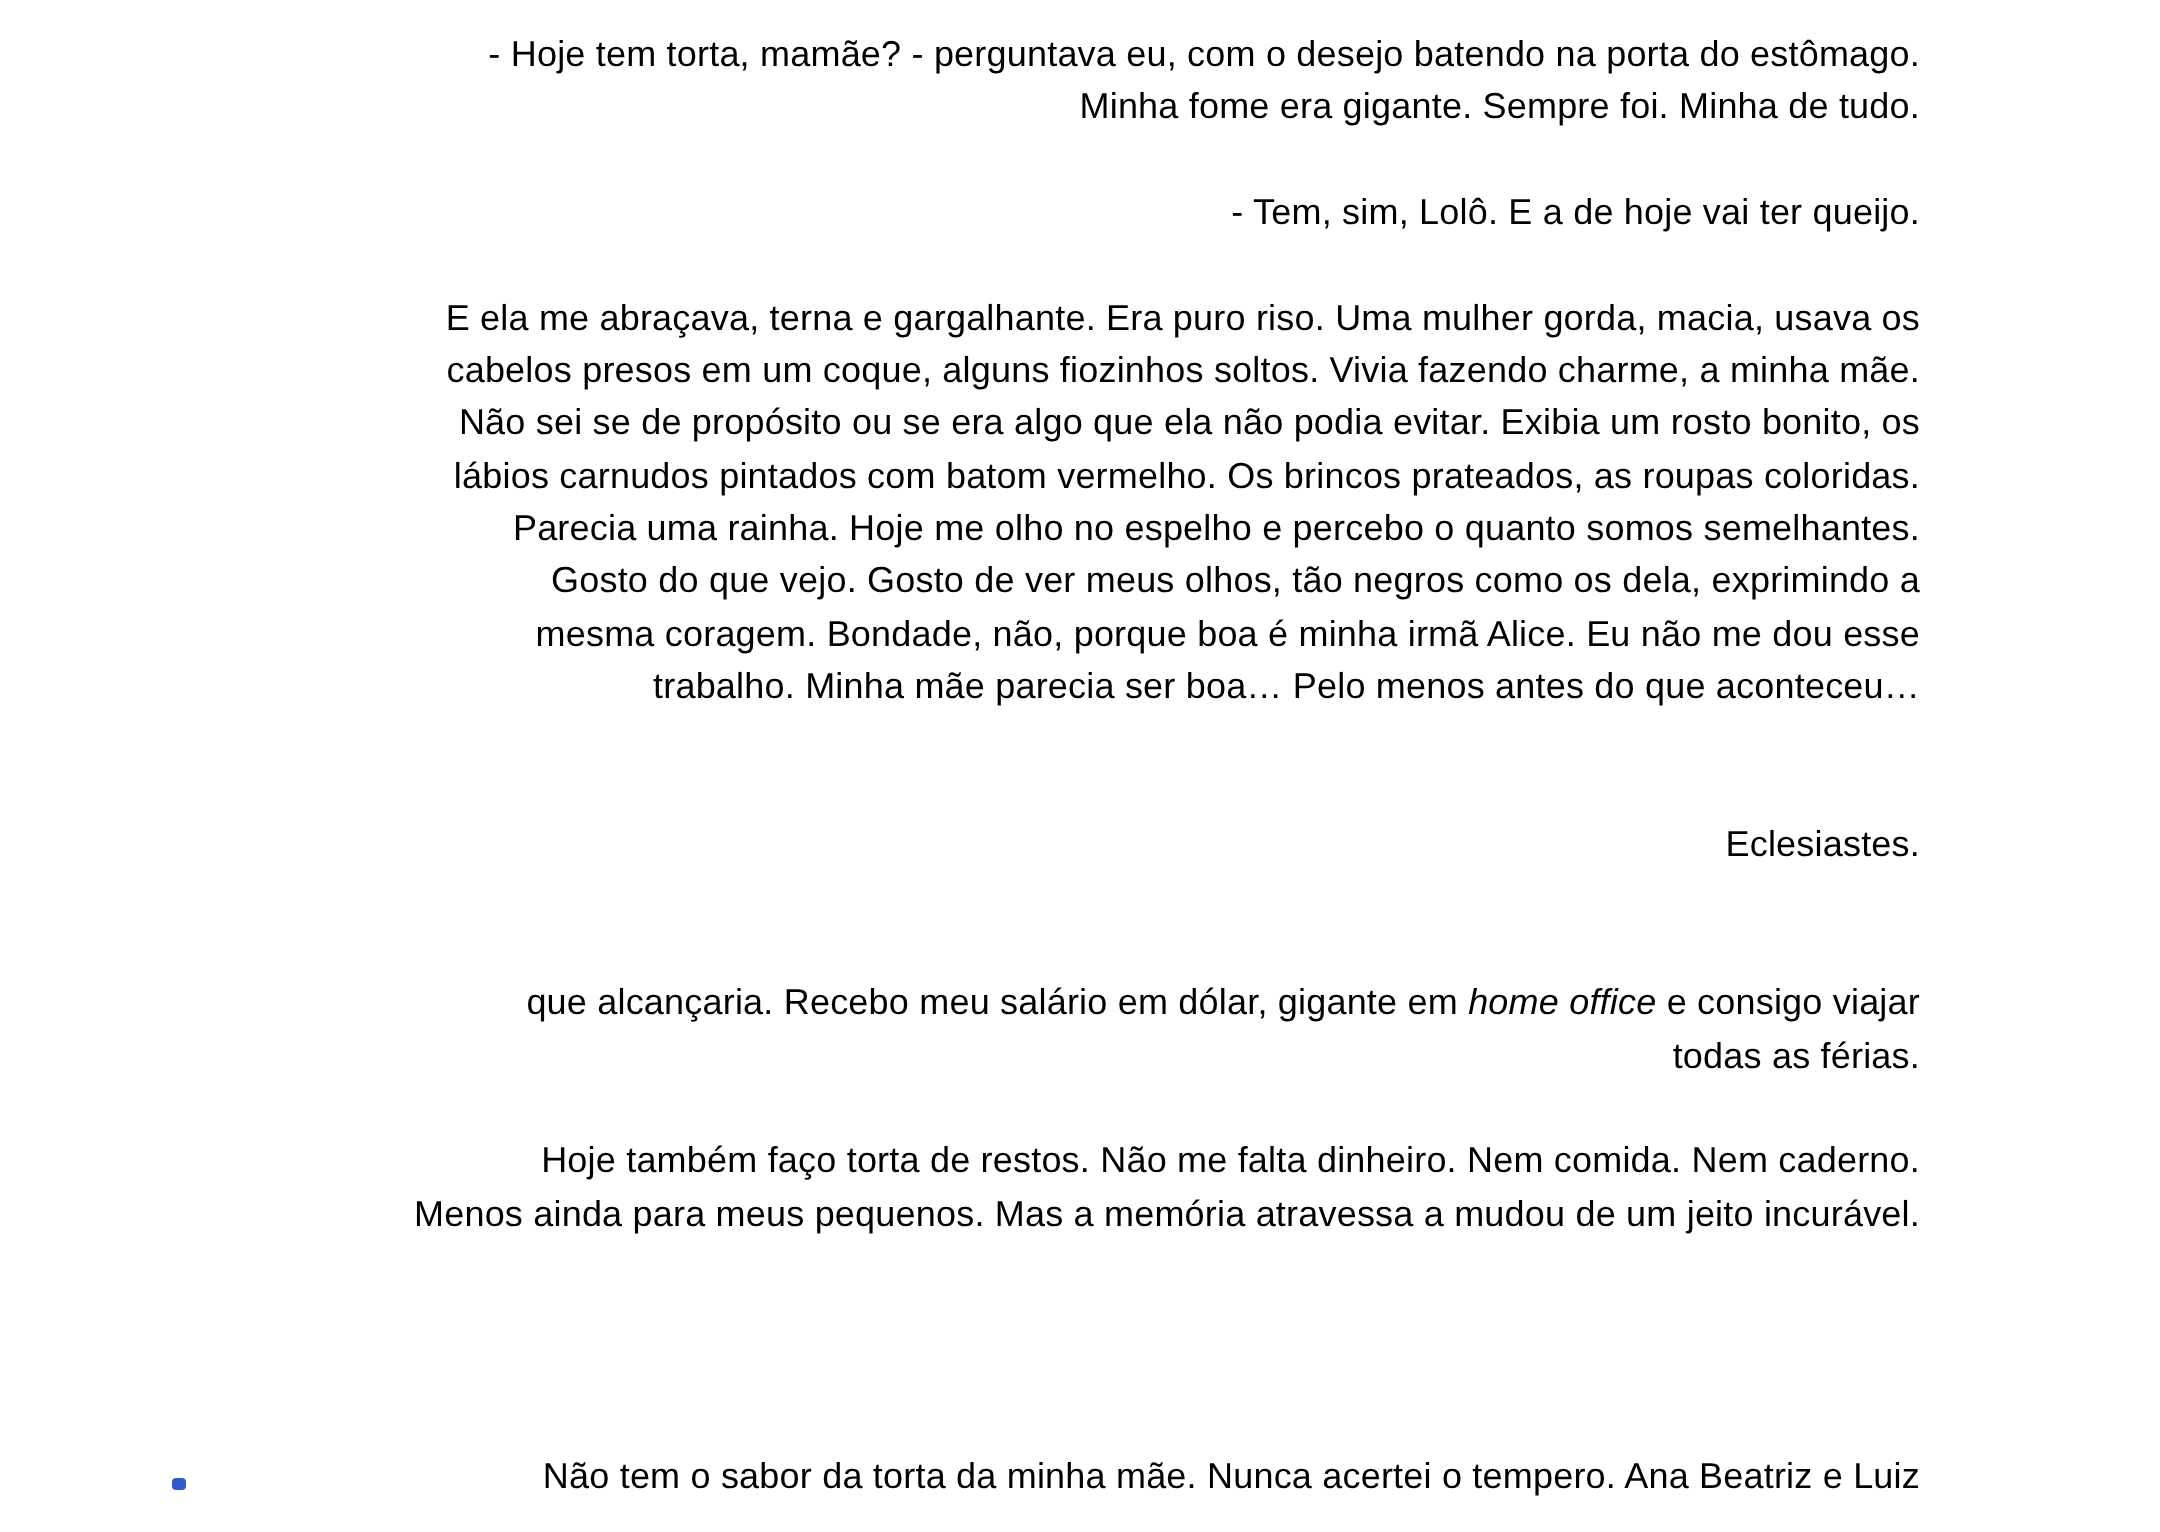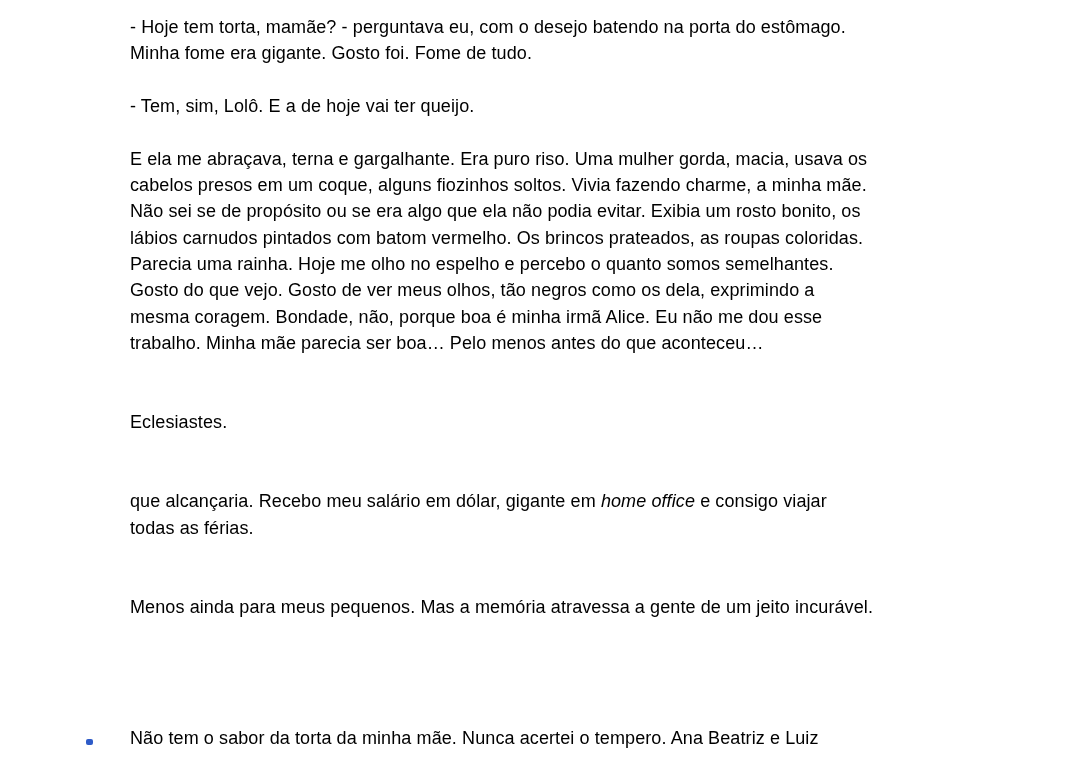--- a/index.html
+++ b/index.html
@@ -23,40 +23,41 @@
     width: 830px;
     padding-top: 14px;
     color: #000000;
     font-size: 18px;
     line-height: 26.35px;
     letter-spacing: 0.1px;
   }
   .doc-paragraph {
     white-space: nowrap;          
     margin: 0 0 26.35px 0;        
+    text-align: right;
   }
   .doc-paragraph em {
   }
   .cursor-dot {
     position: absolute;
     left: 86px;
     top: 739px;
     width: 7px;
     height: 6px;
     border-radius: 2px;
   }
 </style>
 </head>
 <body style="background: rgb(255, 255, 255);">
 
 <div class="page">
   <div class="doc-body" style="color: rgb(0, 0, 0);">
-      <p class="doc-paragraph"><span>- Hoje tem torta, mamãe? - perguntava eu, com o desejo batendo na porta do estômago.</span><br><span>Minha fome era gigante. Gosto foi. Fome de tudo.</span></p>
+      <p class="doc-paragraph"><span>- Hoje tem torta, mamãe? - perguntava eu, com o desejo batendo na porta do estômago.</span><br><span>Minha fome era gigante. Sempre foi. Minha de tudo.</span></p>
       <p class="doc-paragraph"><span>- Tem, sim, Lolô. E a de hoje vai ter queijo.</span></p>
       <p class="doc-paragraph"><span>E ela me abraçava, terna e gargalhante. Era puro riso. Uma mulher gorda, macia, usava os</span><br><span>cabelos presos em um coque, alguns fiozinhos soltos. Vivia fazendo charme, a minha mãe.</span><br><span>Não sei se de propósito ou se era algo que ela não podia evitar. Exibia um rosto bonito, os</span><br><span>lábios carnudos pintados com batom vermelho. Os brincos prateados, as roupas coloridas.</span><br><span>Parecia uma rainha. Hoje me olho no espelho e percebo o quanto somos semelhantes.</span><br><span>Gosto do que vejo. Gosto de ver meus olhos, tão negros como os dela, exprimindo a</span><br><span>mesma coragem. Bondade, não, porque boa é minha irmã Alice. Eu não me dou esse</span><br><span>trabalho. Minha mãe parecia ser boa… Pelo menos antes do que aconteceu…</span></p>
       <p class="doc-paragraph"><br><span>Eclesiastes.</span></p>
       <p class="doc-paragraph"><br><span>que alcançaria. Recebo meu salário em dólar, gigante em </span><em>home office</em><span> e consigo viajar</span><br><span>todas as férias.</span></p>
-      <p class="doc-paragraph"><br><span>Menos ainda para meus pequenos. Mas a memória atravessa a gente de um jeito incurável.</span></p>
+      <p class="doc-paragraph"><span>Hoje também faço torta de restos. Não me falta dinheiro. Nem comida. Nem caderno.</span><br><span>Menos ainda para meus pequenos. Mas a memória atravessa a mudou de um jeito incurável.</span></p>
       <p class="doc-paragraph"><br><br></p>
       <p class="doc-paragraph"><span>Não tem o sabor da torta da minha mãe. Nunca acertei o tempero. Ana Beatriz e Luiz</span></p>
     </div>
   <div class="cursor-dot" style="background: rgb(46, 91, 200);"></div>
 </div>
 
 </body></html>

